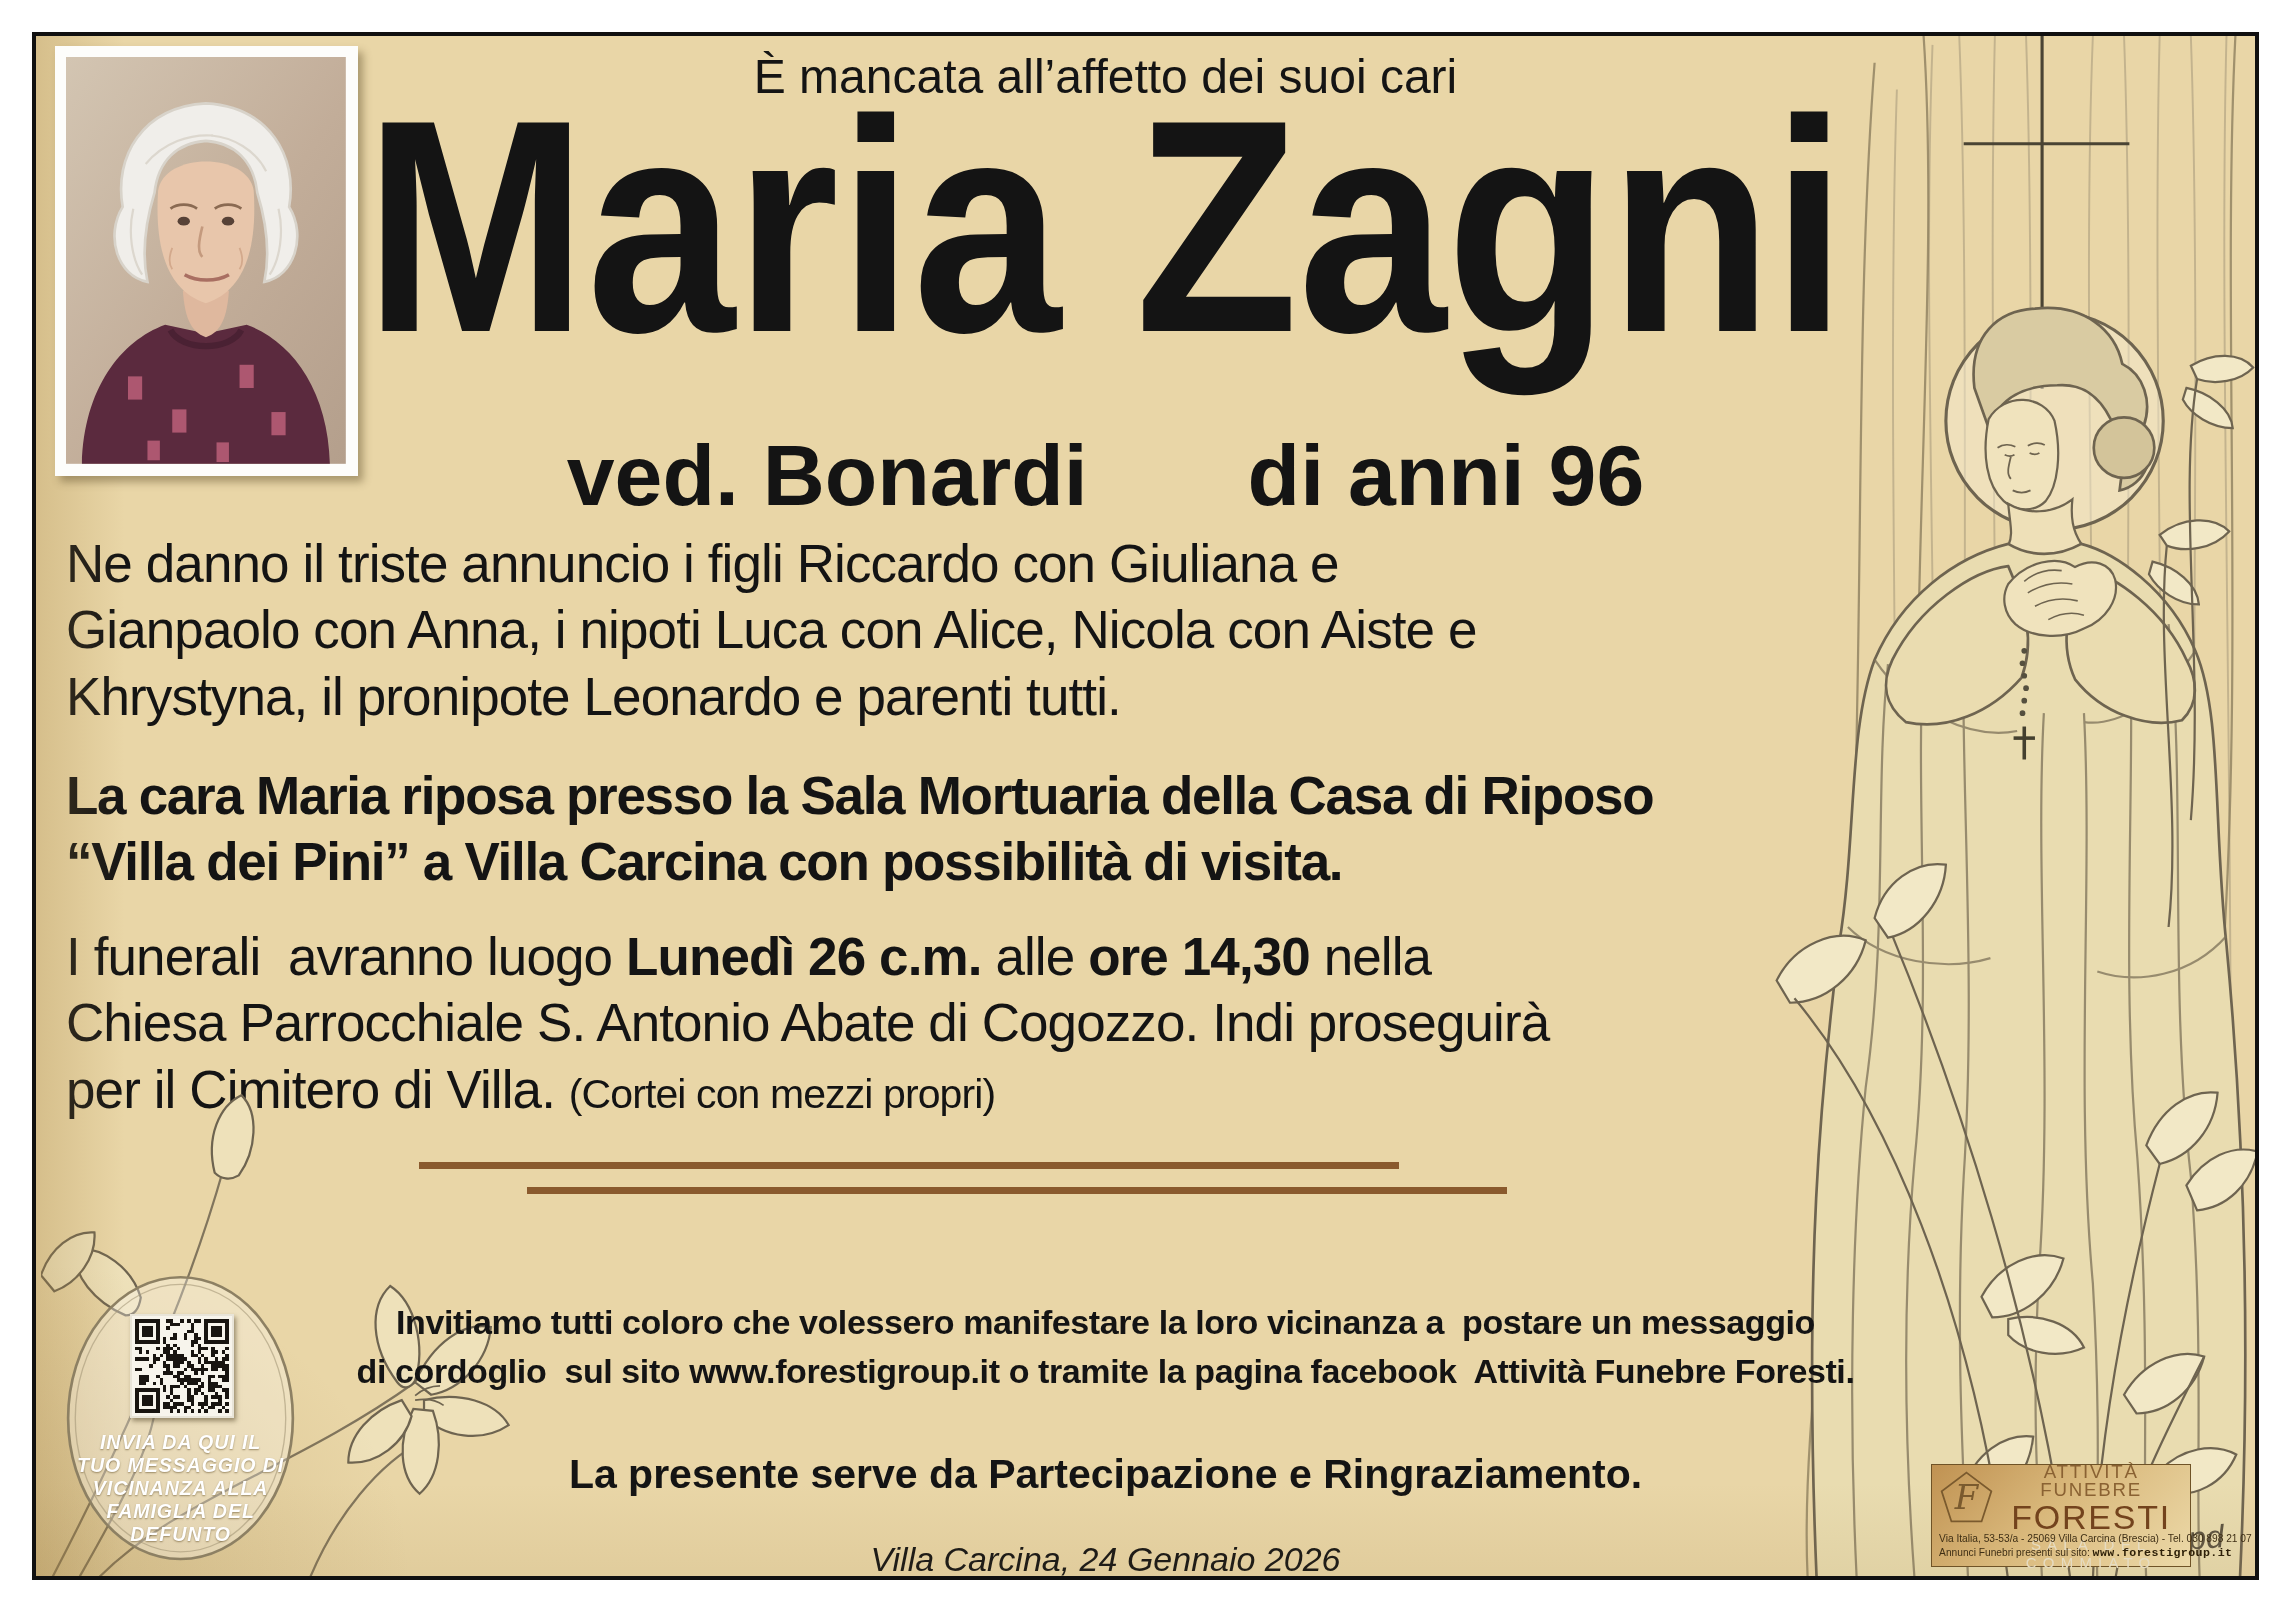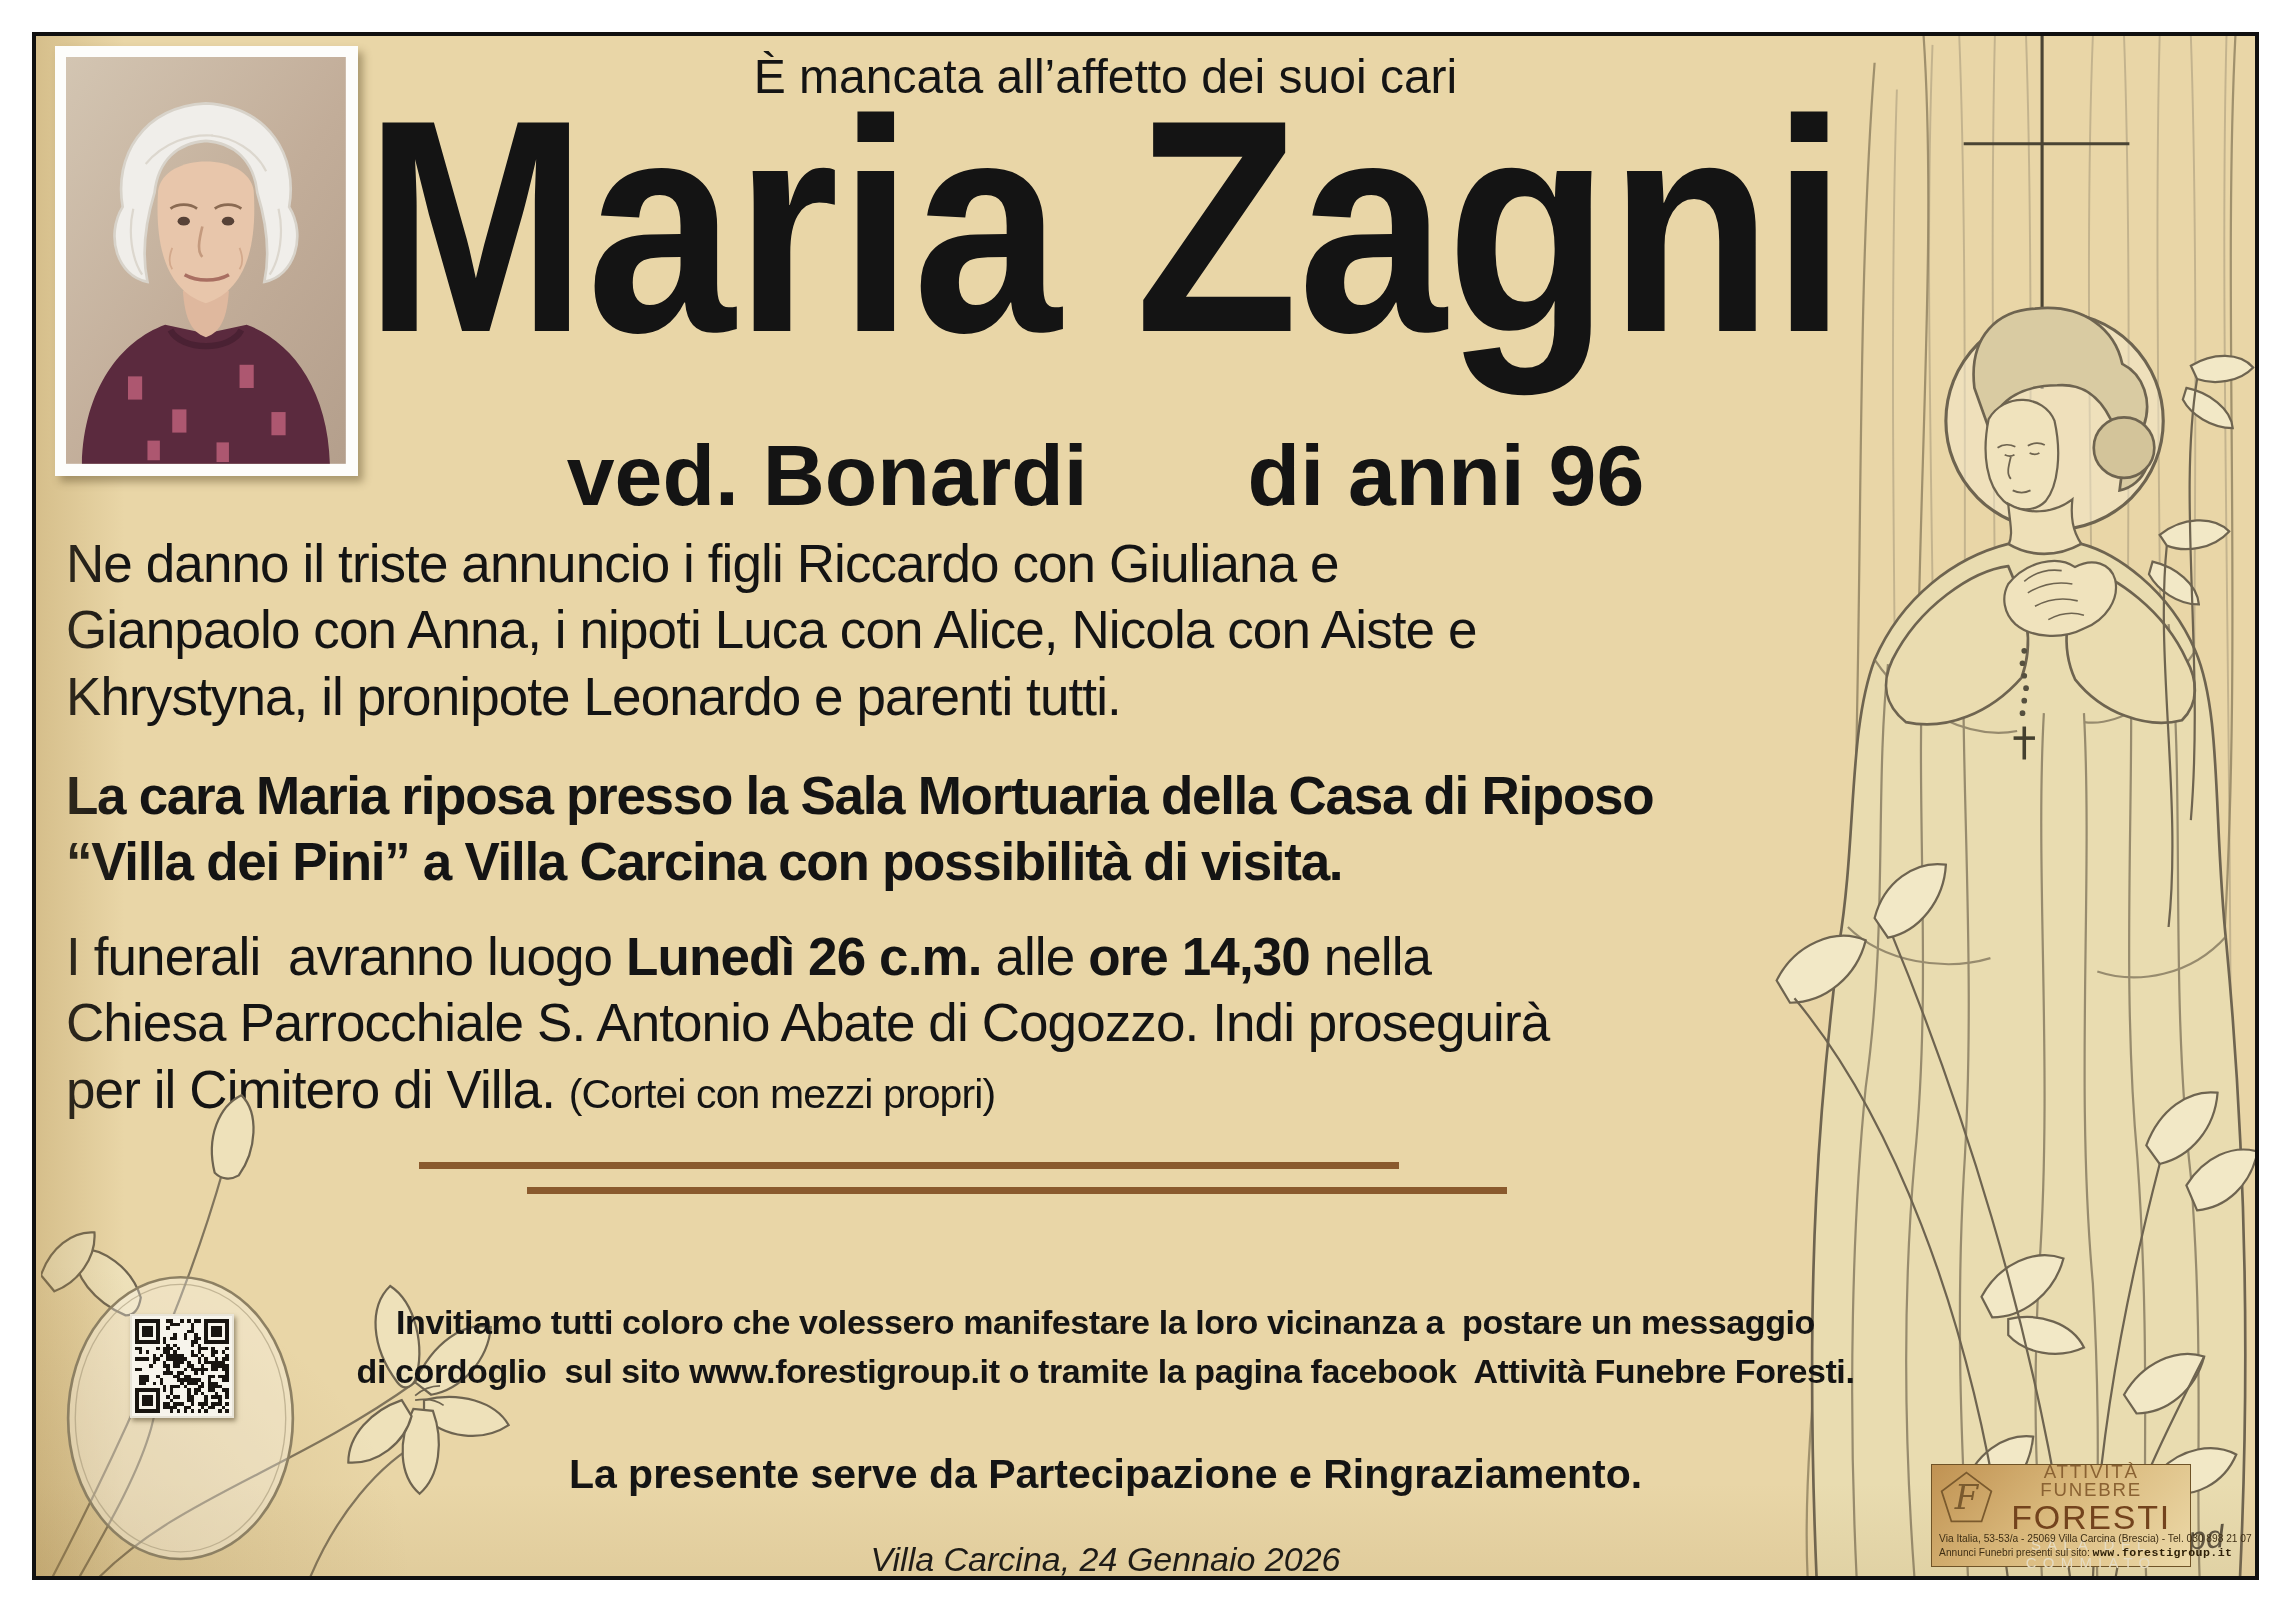--- a/index.html
+++ b/index.html
@@ -549,20 +549,27 @@
             <rect x="3" y="3" width="3" height="3"></rect>
             <rect x="21" y="1" width="7" height="7"></rect>
             <rect x="22" y="2" width="5" height="5" fill="#f7f4ec"></rect>
             <rect x="23" y="3" width="3" height="3"></rect>
             <rect x="1" y="21" width="7" height="7"></rect>
             <rect x="2" y="22" width="5" height="5" fill="#f7f4ec"></rect>
             <rect x="3" y="23" width="3" height="3"></rect>
           </g>
         </svg>
     </div>
+    <div class="qr-label">
+      <div>INVIA DA QUI IL</div>
+      <div>TUO MESSAGGIO DI</div>
+      <div>VICINANZA ALLA</div>
+      <div>FAMIGLIA DEL</div>
+      <div>DEFUNTO</div>
+    </div>
 
     <div class="logo-box">
       <div class="logo-top">
         <svg class="logo-mark" viewBox="0 0 62 62">
           <polygon points="31,3 59,24 48,58 14,58 3,24" fill="none" stroke="#7a5a2e" stroke-width="2"></polygon>
           <text x="31" y="44" text-anchor="middle" font-family="DejaVu Serif, serif" font-style="italic" font-size="38" fill="#7a5a2e">F</text>
         </svg>
         <div class="logo-titles">
           <div class="logo-attivita">ATTIVITÀ FUNEBRE</div>
           <div class="logo-brand">FORESTI</div>

